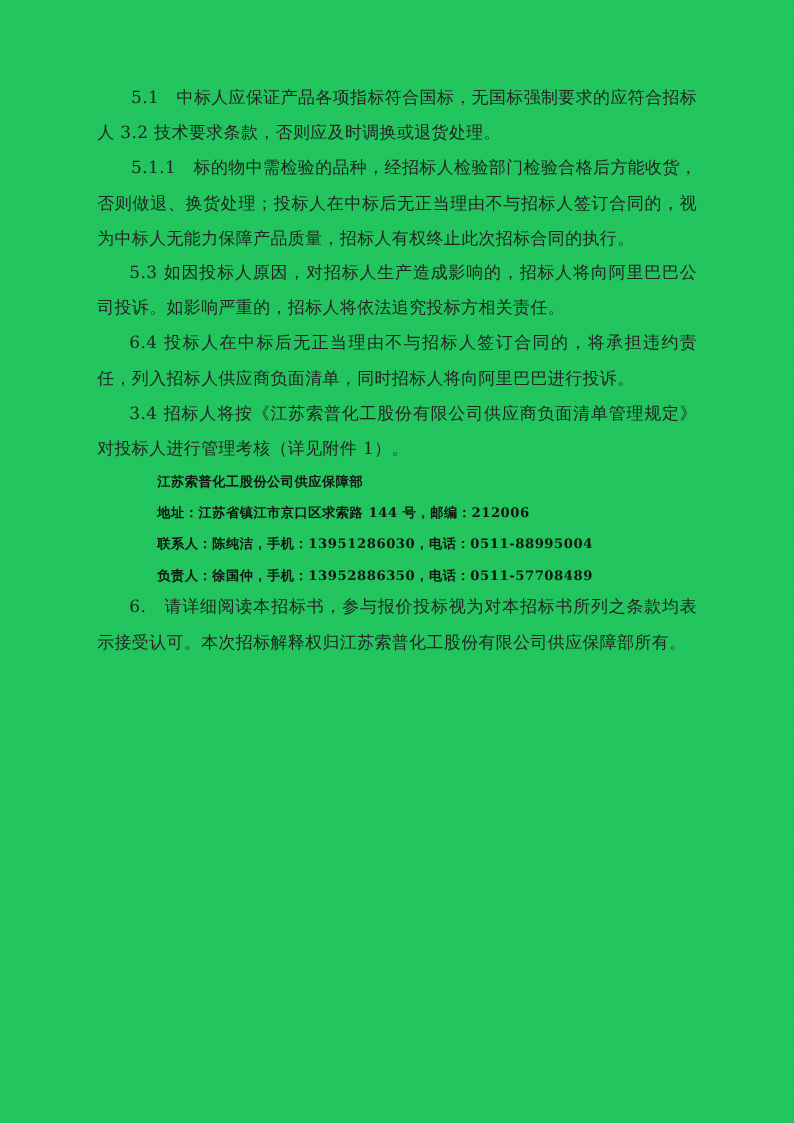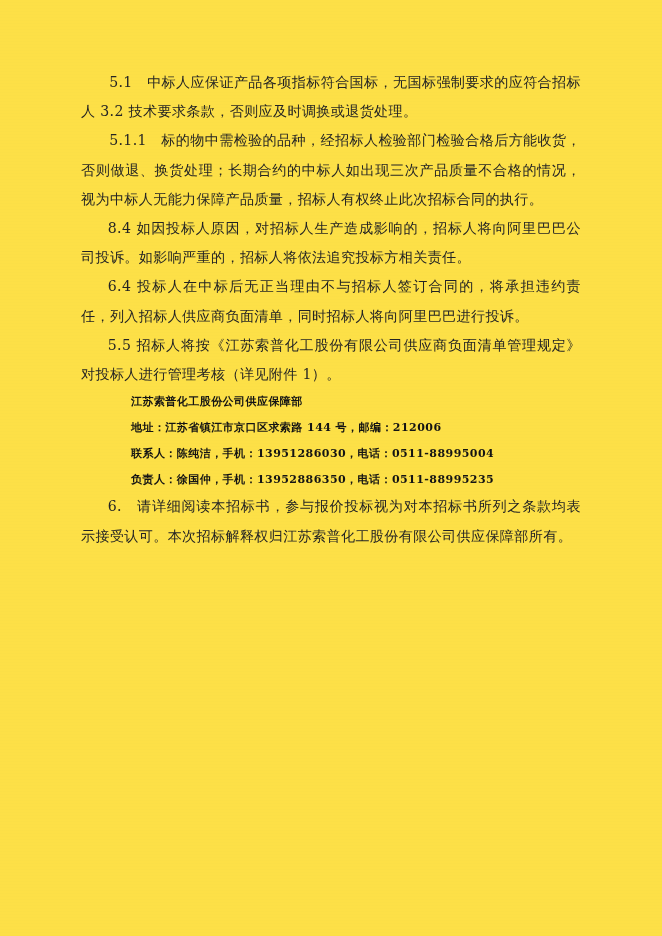--- a/index.html
+++ b/index.html
@@ -11,21 +11,21 @@
     width: 662px;
     height: 936px;
     overflow: hidden;
     font-family: "DejaVu Serif", "Liberation Serif", serif;
     color: #1a1a1a;
   }
   .page {
     position: relative;
     width: 662px;
     height: 936px;
-    background: #fde047;
+    background: #22c55e;
   }
   .content {
     position: absolute;
     left: 81px;
     top: 68px;
     width: 500px;
   }
 
   
   .para {
@@ -73,35 +73,35 @@
 </style>
 </head>
 <body>
 
 <div class="page">
 
   <div class="content">
 
     <p class="para">5.1　中标人应保证产品各项指标符合国标，无国标强制要求的应符合招标人 3.2 技术要求条款，否则应及时调换或退货处理。</p>
 
-    <p class="para">5.1.1　标的物中需检验的品种，经招标人检验部门检验合格后方能收货，否则做退、换货处理；长期合约的中标人如出现三次产品质量不合格的情况，视为中标人无能力保障产品质量，招标人有权终止此次招标合同的执行。</p>
+    <p class="para">5.1.1　标的物中需检验的品种，经招标人检验部门检验合格后方能收货，否则做退、换货处理；投标人在中标后无正当理由不与招标人签订合同的，视为中标人无能力保障产品质量，招标人有权终止此次招标合同的执行。</p>
 
 
-    <p class="para tight-indent">8.4 如因投标人原因，对招标人生产造成影响的，招标人将向阿里巴巴公司投诉。如影响严重的，招标人将依法追究投标方相关责任。</p>
+    <p class="para tight-indent">5.3 如因投标人原因，对招标人生产造成影响的，招标人将向阿里巴巴公司投诉。如影响严重的，招标人将依法追究投标方相关责任。</p>
 
     <p class="para tight-indent">6.4 投标人在中标后无正当理由不与招标人签订合同的，将承担违约责任，列入招标人供应商负面清单，同时招标人将向阿里巴巴进行投诉。</p>
 
-    <p class="para tight-indent">5.5 招标人将按《江苏索普化工股份有限公司供应商负面清单管理规定》对投标人进行管理考核（详见附件 1）。</p>
+    <p class="para tight-indent">3.4 招标人将按《江苏索普化工股份有限公司供应商负面清单管理规定》对投标人进行管理考核（详见附件 1）。</p>
 
 
     <div class="contact-block">
       <div class="contact-line">江苏索普化工股份公司供应保障部</div>
       <div class="contact-line">地址：江苏省镇江市京口区求索路 144 号，邮编：212006</div>
       <div class="contact-line">联系人：陈纯洁，手机：13951286030，电话：0511-88995004</div>
-      <div class="contact-line">负责人：徐国仲，手机：13952886350，电话：0511-88995235</div>
+      <div class="contact-line">负责人：徐国仲，手机：13952886350，电话：0511-57708489</div>
     </div>
 
     <p class="para tight-indent">6.　请详细阅读本招标书，参与报价投标视为对本招标书所列之条款均表示接受认可。本次招标解释权归江苏索普化工股份有限公司供应保障部所有。</p>
 
   </div>
 
   <div class="grain"></div>
 </div>
 
 </body></html>

